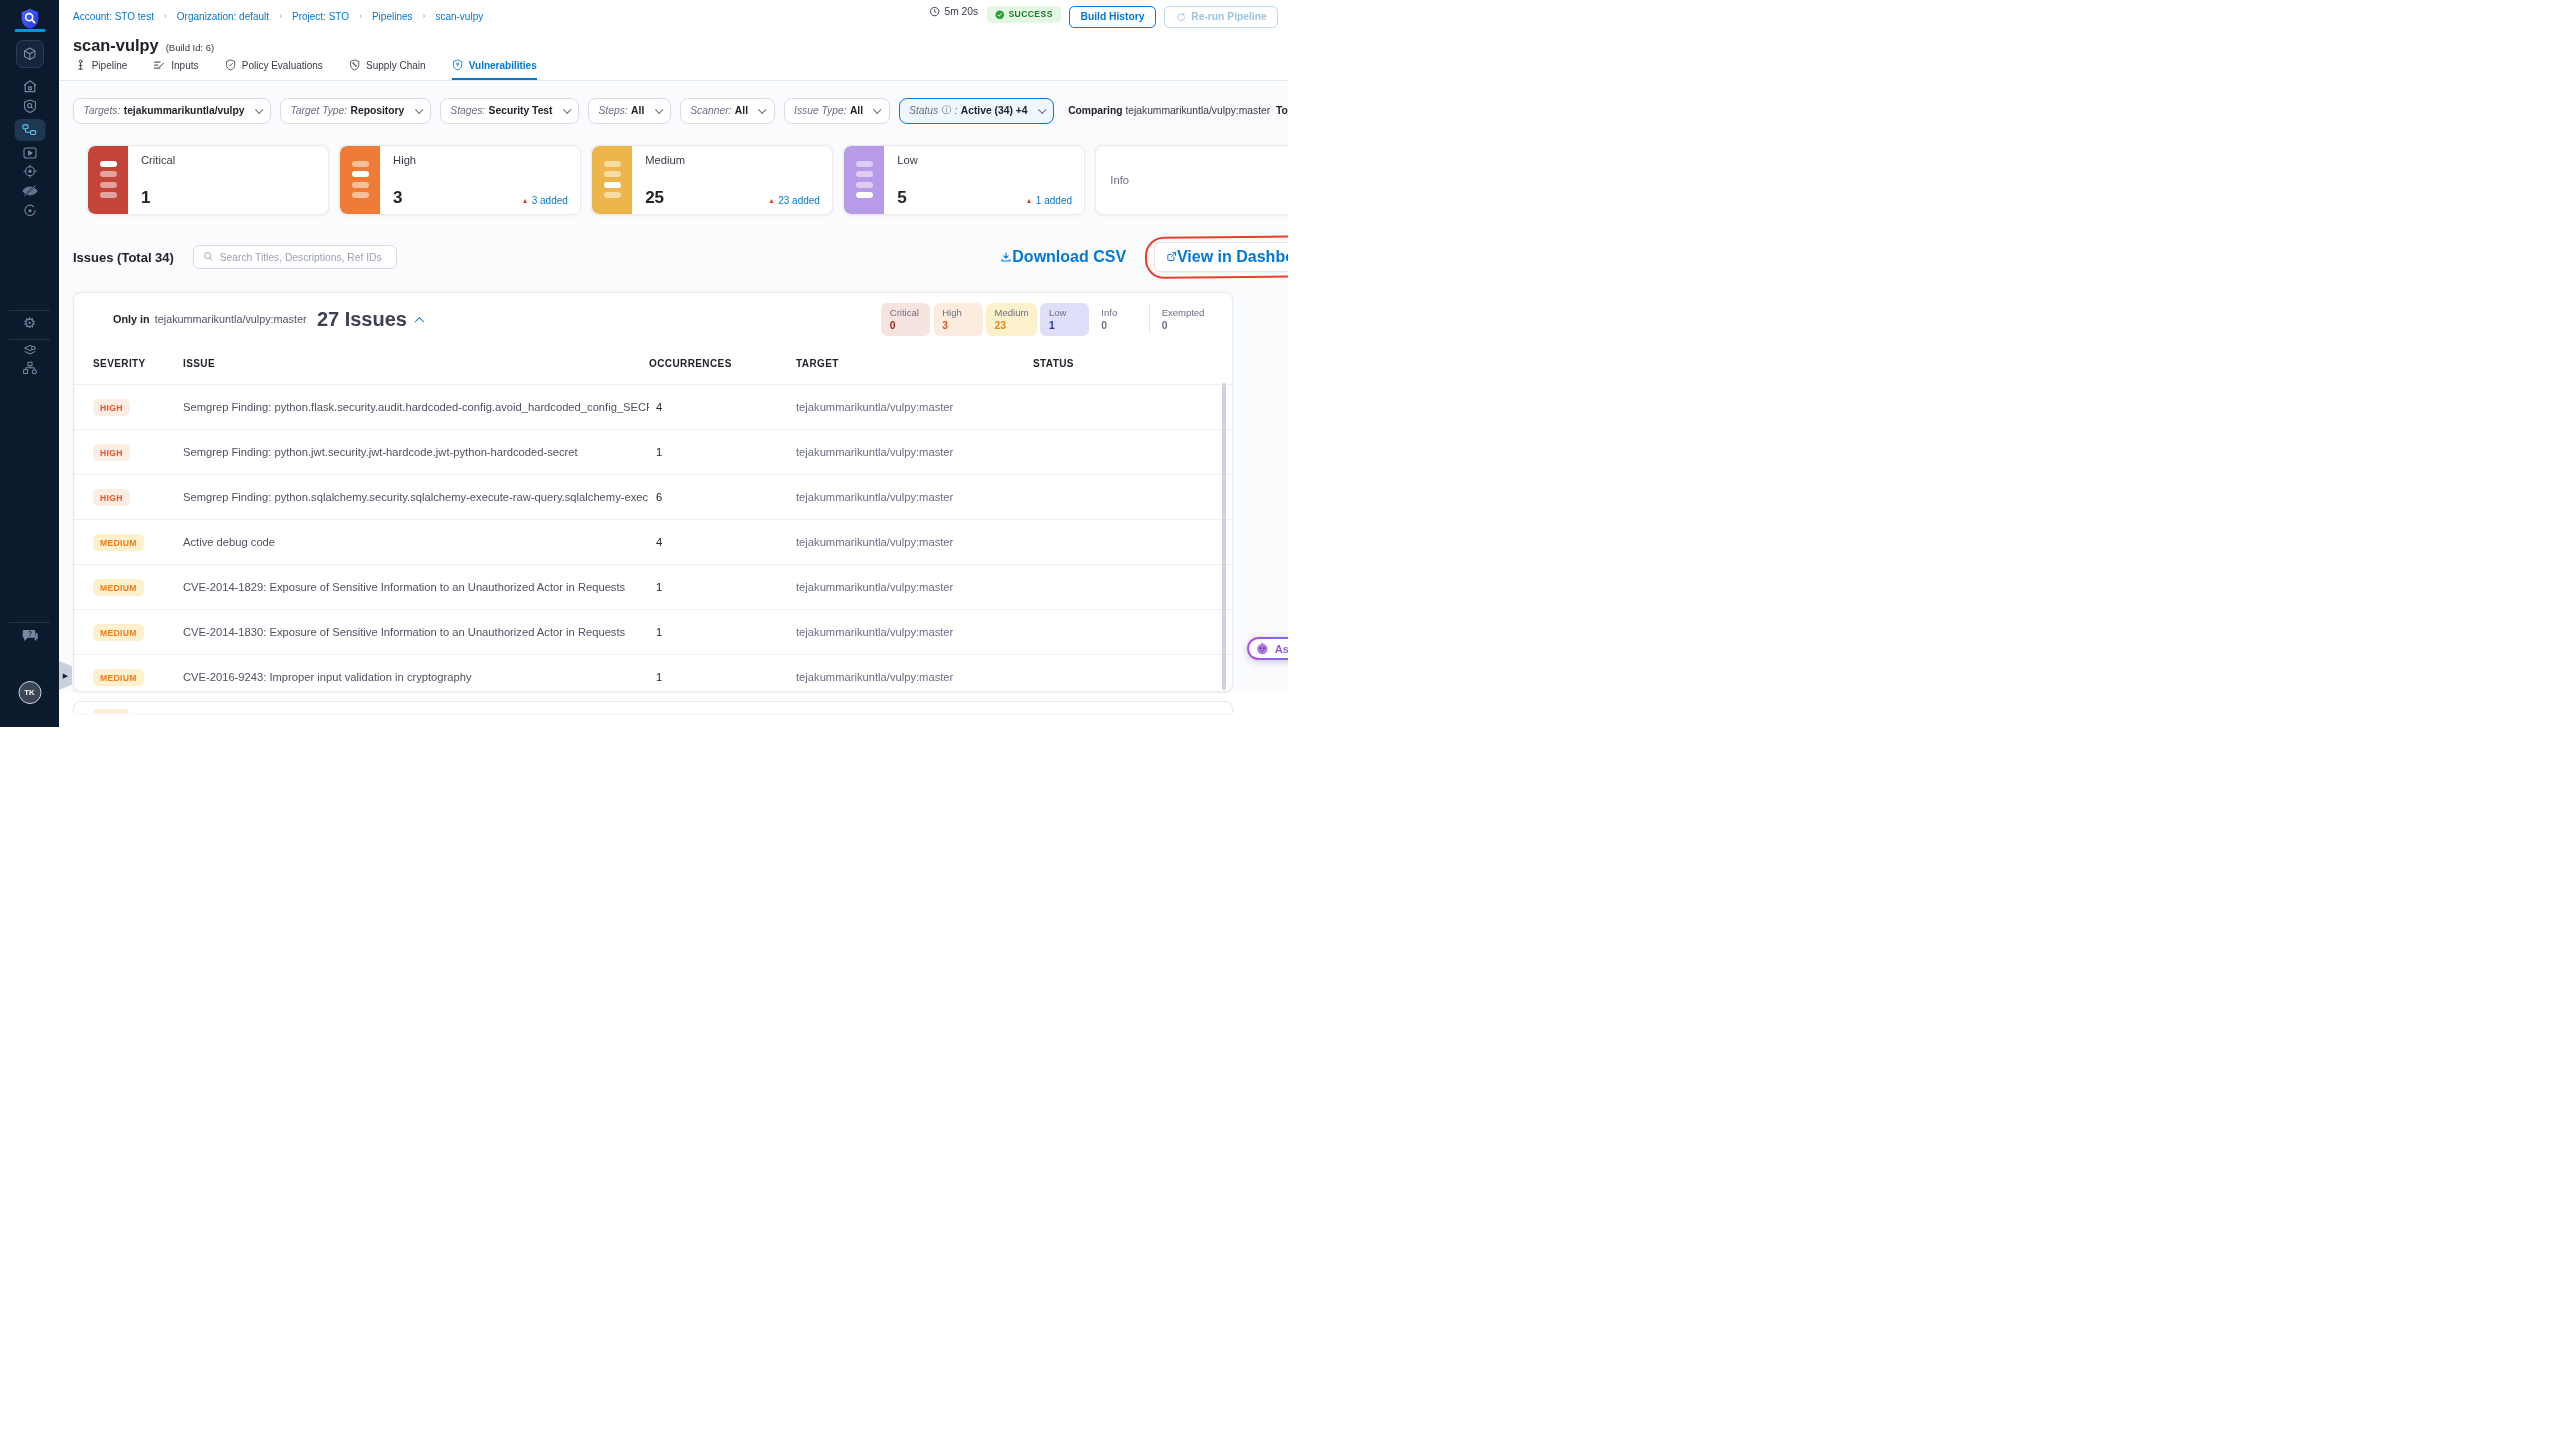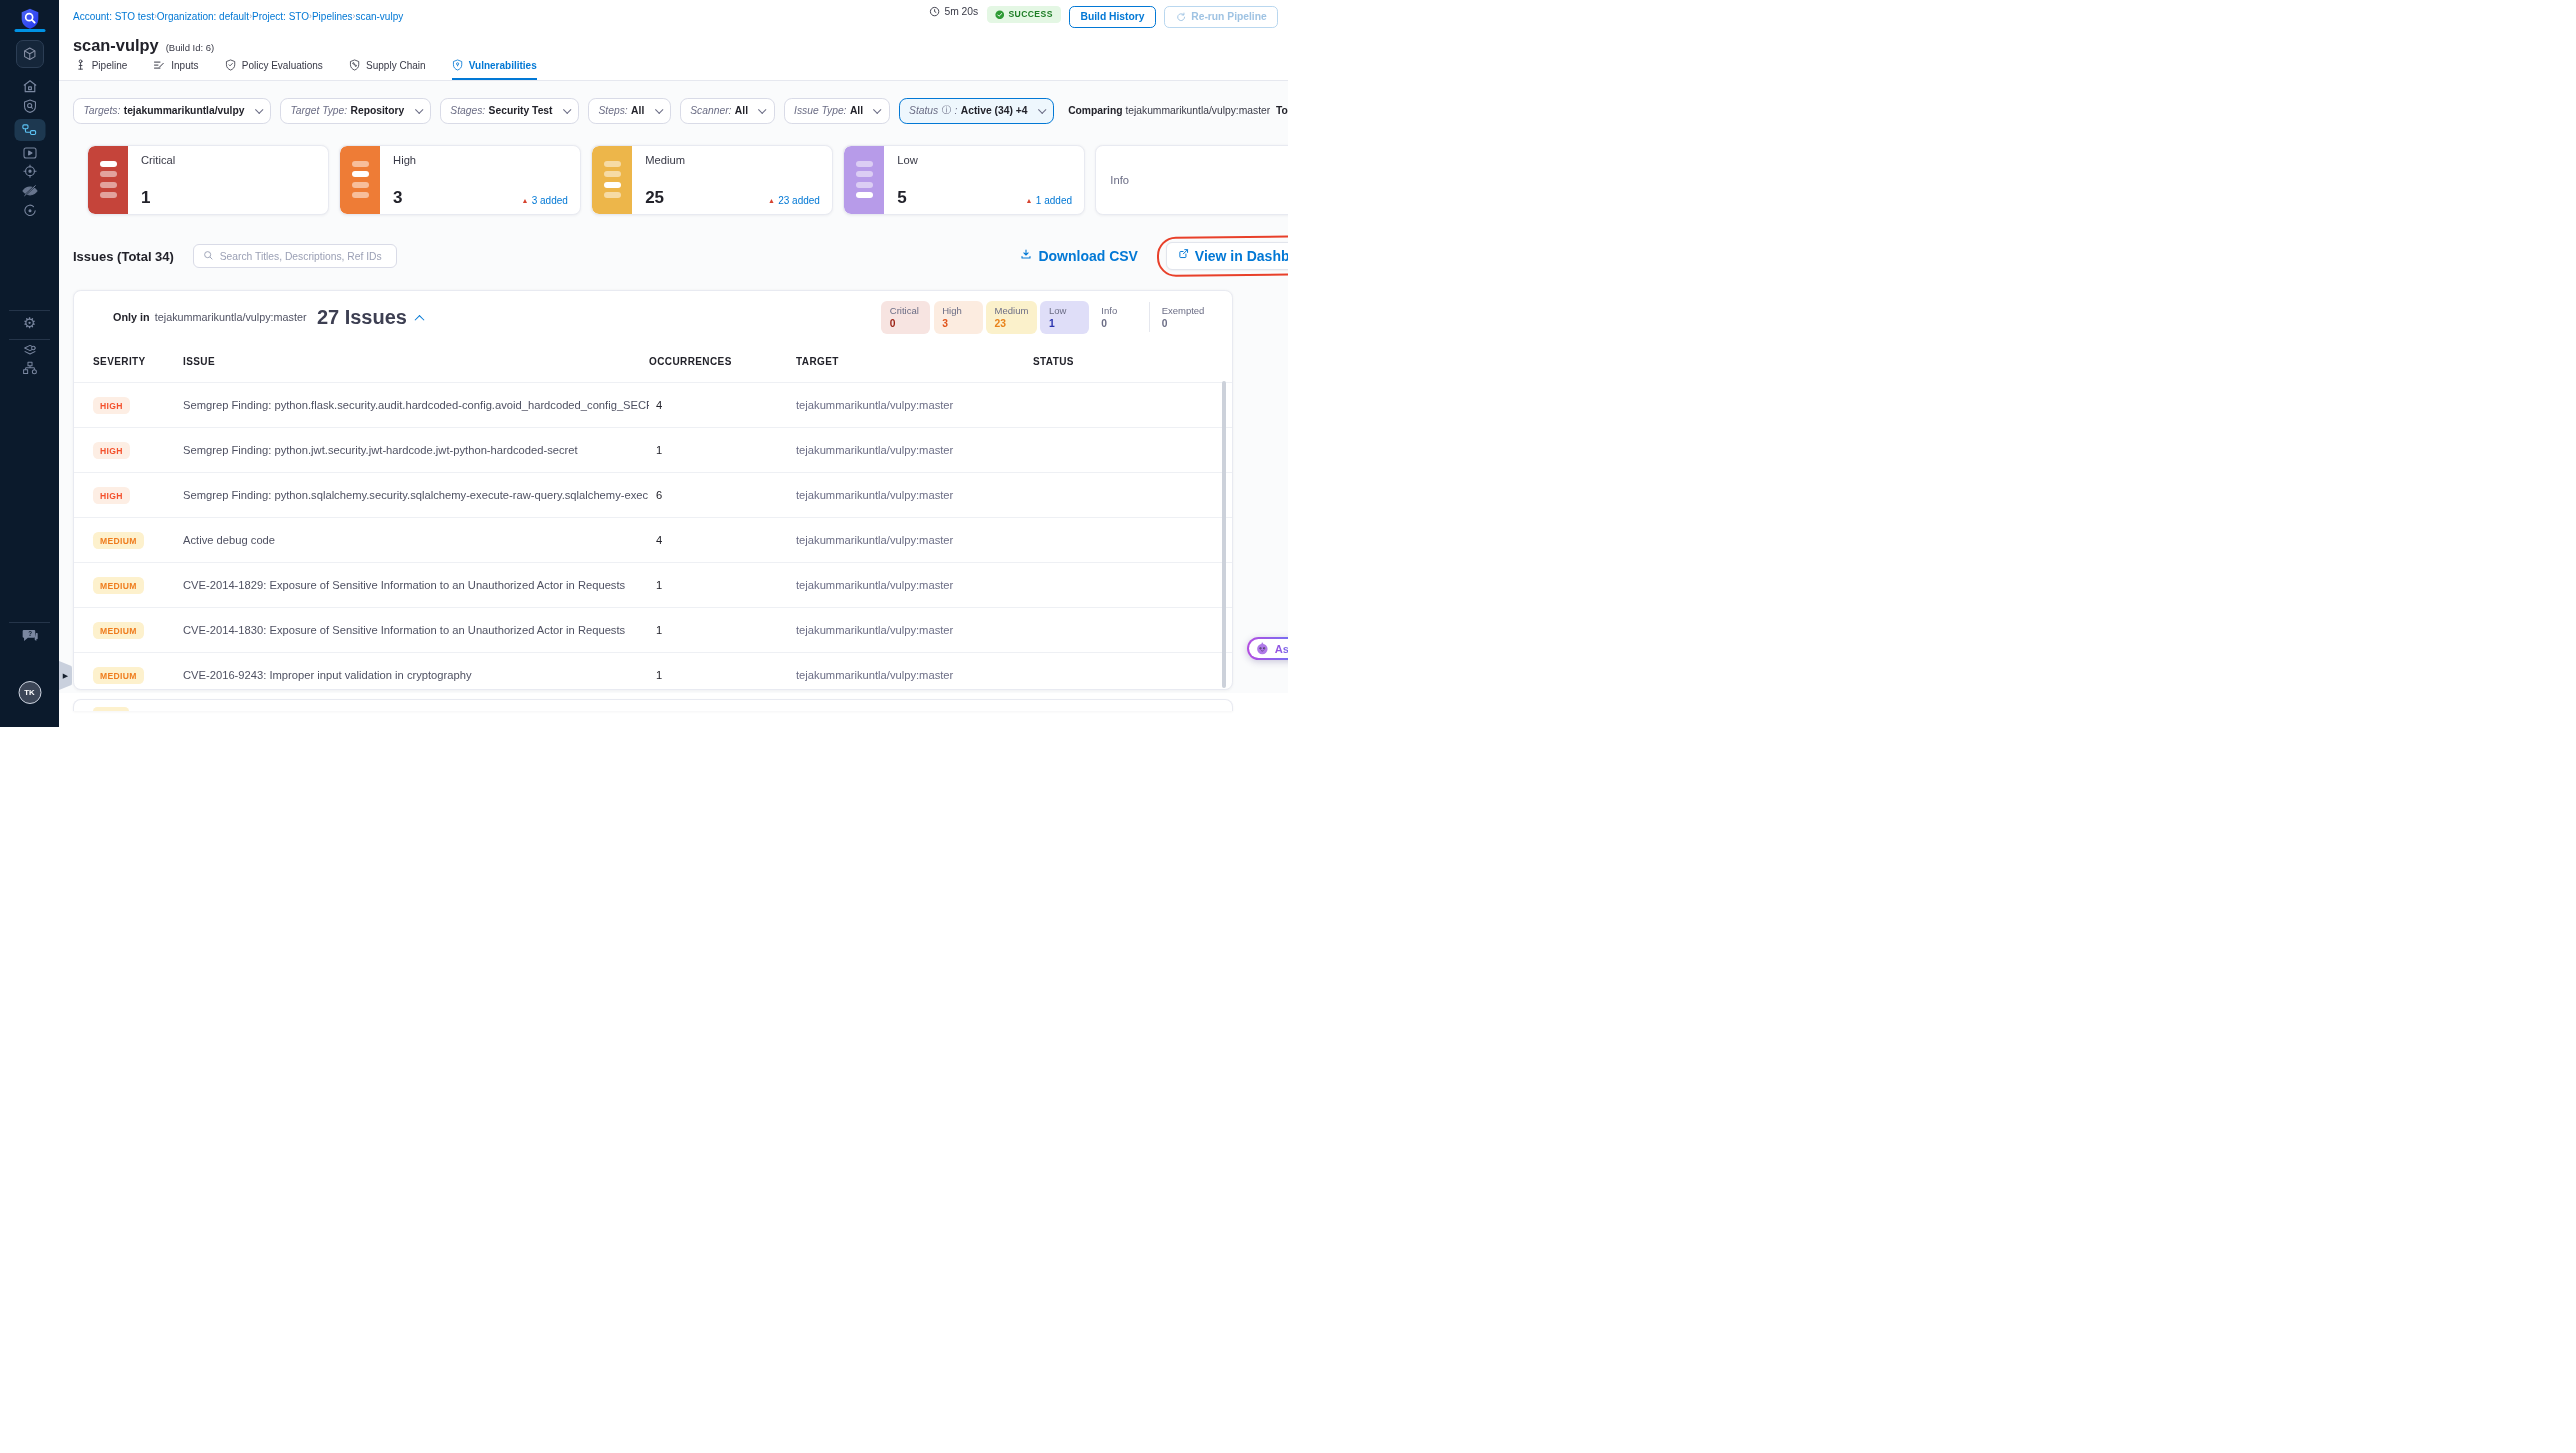--- a/index.html
+++ b/index.html
@@ -17,21 +17,21 @@
   .side-divider { position:absolute; left:8.6px; right:8.6px; height:0.9px; background:#25354a; }
   .gear-glyph { font-size:14.7px; color:#7a87a0; line-height:1; }
   .avatar { position:absolute; left:50%; transform:translateX(-50%); top:681px; width:23px; height:23px; border-radius:50%; background:#3c4657; border:1.7px solid #cfd6e2; color:#fff; font-size:7.8px; font-weight:bold; display:flex; align-items:center; justify-content:center; }
   .side-handle { position:absolute; left:59px; top:661px; width:13px; height:29px; background:#c9d0dd; border-radius:0 7px 7px 0; clip-path:polygon(0 0,100% 18%,100% 82%,0 100%); display:flex; align-items:center; justify-content:center; z-index:9; cursor:pointer; }
   .side-handle span { font-size:7px; color:#16202e; }
 
   
   .main { position:relative; flex:1; height:100%; background:#fff; }
 
   .topbar { display:flex; align-items:center; justify-content:space-between; padding:6px 19px 3.4px 14px; }
-  .crumbs { display:flex; align-items:flex-start; gap:0; font-size:10px; }
+  .crumbs { display:flex; align-items:flex-start; gap:10px; font-size:10px; }
   .crumbs a { color:#0278d5; text-decoration:none; cursor:pointer; }
   .crumb-sep { color:#9aa0b4; font-size:8.6px; }
   .topmeta { display:flex; align-items:flex-start; gap:8.6px; }
   .duration { display:flex; align-items:center; gap:4.3px; font-size:10.3px; color:#383946; }
   .badge-success { display:flex; align-items:center; gap:4.3px; background:#e4f7e4; color:#1d7d25; font-size:8.6px; font-weight:bold; letter-spacing:0.4px; padding:3.4px 7.8px; border-radius:4.3px; }
   .btn { font-family:inherit; font-size:10.3px; font-weight:bold; border-radius:5.2px; padding:4.3px 10.3px; background:#fff; cursor:pointer; display:flex; align-items:center; gap:5.2px; }
   .btn-outline { border:0.9px solid #0278d5; color:#0278d5; }
   .btn-disabled { border:0.9px solid #b9d7ef; color:#9fc3e3; cursor:default; }
   .icon-btn { background:none; border:none; cursor:pointer; display:flex; align-items:center; }
 
@@ -76,21 +76,21 @@
   .info-row { flex-direction:row; align-items:center; justify-content:space-between; padding:8.6px 14px; }
   .info-count { font-size:17px; font-weight:bold; color:#9aa0b4; }
 
   
   .issues-bar { display:flex; align-items:center; margin:23px 17px 0 0; }
   .issues-title { font-size:13px; font-weight:bold; color:#22222a; margin-right:19px; }
   .searchbox { display:flex; align-items:center; gap:6px; width:204px; height:24px; border:0.9px solid #d9dbe7; border-radius:6px; background:#fff; padding:0 8.6px; }
   .searchbox input { border:none; outline:none; flex:1; font-size:10.3px; font-family:inherit; color:#22222a; background:transparent; }
   .searchbox input::placeholder { color:#9ba0b5; }
   .issues-actions { margin-left:auto; display:flex; align-items:center; gap:22.4px; }
-  .link-action { display:flex; align-items:flex-start; gap:6px; color:#0278d5; font-size:14px; font-weight:bold; cursor:pointer; }
+  .link-action { display:flex; align-items:center; color:#0278d5; font-size:16px; font-weight:bold; cursor:pointer; }
   .dash-wrap { position:relative; padding:4.3px 6px; }
   .dash-btn { border:0.9px solid #e2e5ec; box-shadow:0 0.9px 1.7px rgba(40,41,61,.05); border-radius:6px; background:#fff; padding:5.2px 10.3px; }
   .annotation-ring { position:absolute; inset:-1.7px -3.4px; border:2.6px solid #e8402a; border-radius:19px; transform:rotate(-.6deg); pointer-events:none; }
 
   
   .group-card { position:relative; margin:15.5px 55px 0 0; width:1160px; height:400px; background:#fff; border:0.9px solid #e8eaf1; border-radius:7.8px; box-shadow:0 0.9px 2.6px rgba(40,41,61,.05); overflow:hidden; }
   .group-head { display:flex; align-items:center; padding:9.5px 19px 7px 19px; }
   .group-left { display:flex; align-items:center; gap:5.2px; font-size:10.8px; color:#4f5162;margin-left:20px; }
   .group-left b { color:#22222a; }
   .group-count { margin-left:10.3px; font-size:20px; font-weight:bold; color:#3d3f52; }

